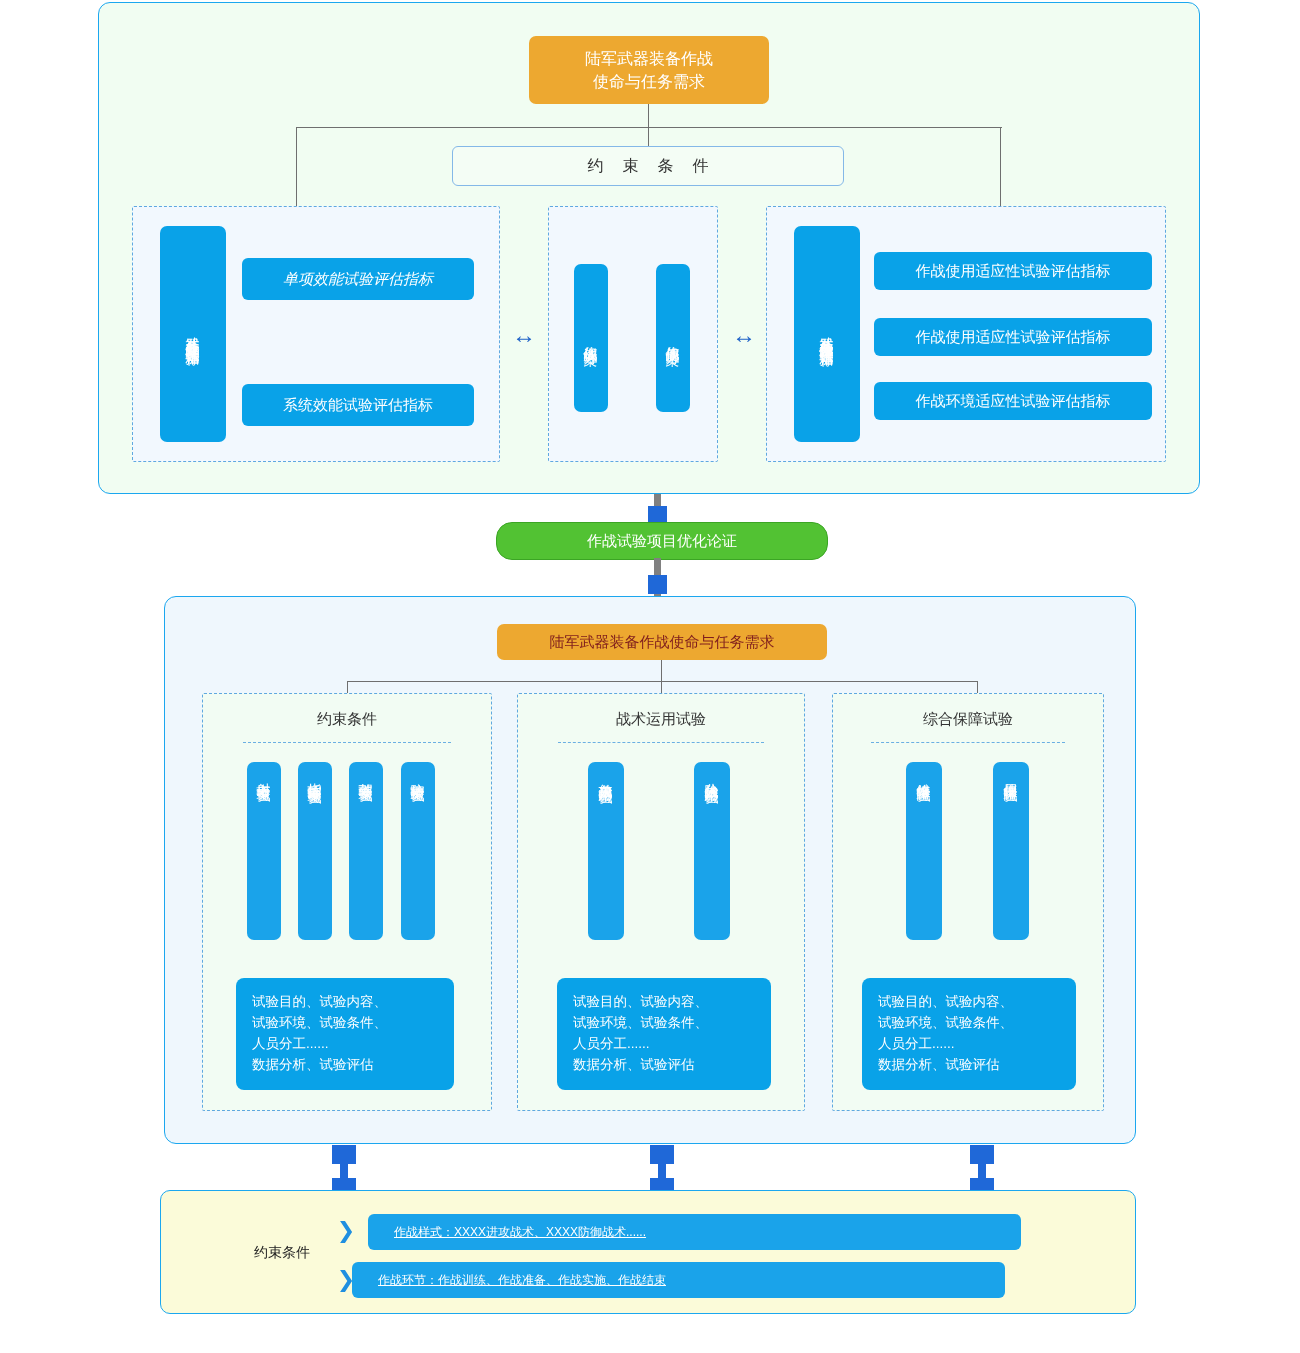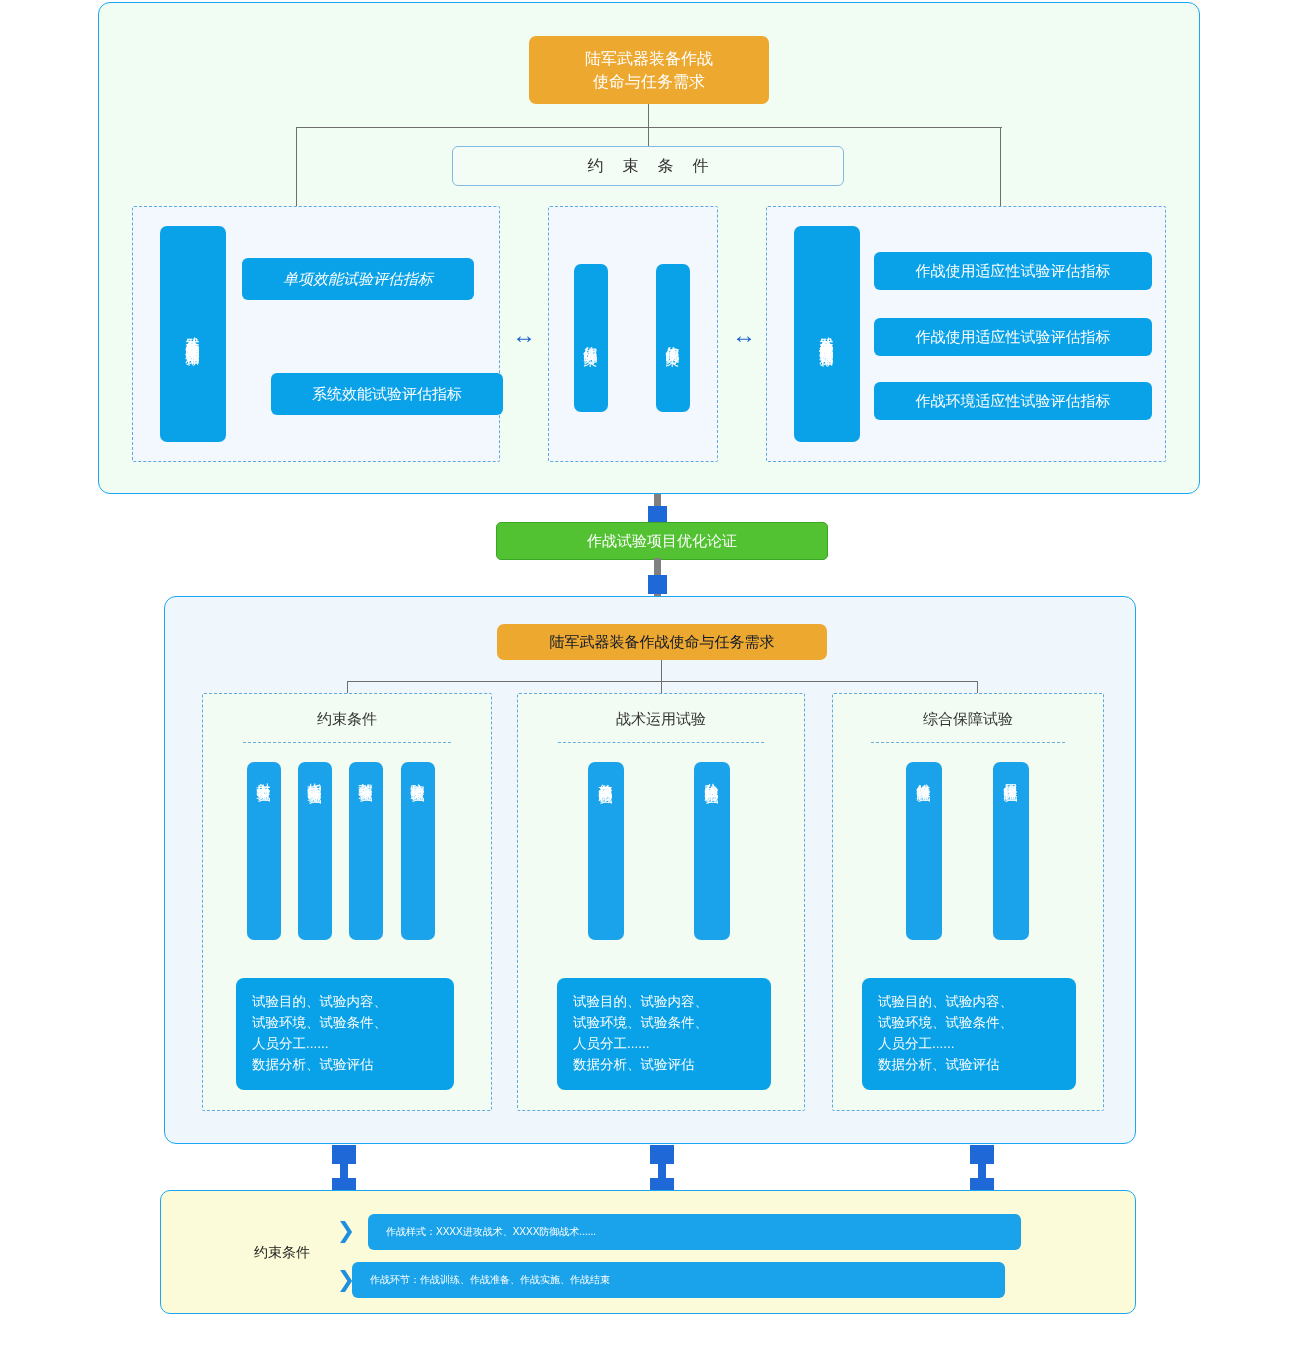--- a/index.html
+++ b/index.html
@@ -69,21 +69,21 @@
     border-radius:2px;
   }
   #grp-eff{left:132px;top:206px;width:368px;height:256px;}
   #grp-plan{left:548px;top:206px;width:170px;height:256px;}
   #grp-adapt{left:766px;top:206px;width:400px;height:256px;}
 
   #tag-eff{left:160px;top:226px;width:66px;height:216px;}
   #tag-adapt{left:794px;top:226px;width:66px;height:216px;}
 
   #eff-1{left:242px;top:258px;width:232px;height:42px;font-style:italic;}
-  #eff-2{left:242px;top:373px;width:232px;height:42px;margin-left:29px;}
+  #eff-2{left:242px;top:384px;width:232px;height:42px;}
 
   #plan-1{left:574px;top:264px;width:34px;height:148px;}
   #plan-2{left:656px;top:264px;width:34px;height:148px;}
 
   #ad-1{left:874px;top:252px;width:278px;height:38px;}
   #ad-2{left:874px;top:318px;width:278px;height:38px;}
   #ad-3{left:874px;top:382px;width:278px;height:38px;}
 
   
   .dblarrow{color:#1f62c8;font-size:24px;line-height:1;font-weight:bold;}
@@ -96,38 +96,38 @@
   #c1-h {left:296px;top:127px;width:706px;height:1.4px;}
   #c1-v-l{left:296px;top:127px;width:1.4px;height:80px;}
   #c1-v-m{left:648px;top:127px;width:1.4px;height:20px;}
   #c1-v-r{left:1000px;top:127px;width:1.4px;height:80px;}
 
   
   #mid-stem-1{left:654px;top:494px;width:7px;height:32px;background:#808080;}
   #mid-knob-1{left:648px;top:506px;width:19px;height:19px;background:#1f68d8;}
   #greenbox{
     left:496px;top:522px;width:332px;height:38px;
-    background:#52c233;border:1.5px solid #3ba524;border-radius:5px;
+    background:#52c233;border:1.5px solid #3ba524;border-radius:16px;
     color:#fff;font-size:15px;
     display:flex;align-items:center;justify-content:center;
   }
   #mid-stem-2{left:654px;top:558px;width:7px;height:38px;background:#808080;}
   #mid-knob-2{left:648px;top:575px;width:19px;height:19px;background:#1f68d8;}
 
   
   #panel2{
     left:164px;top:596px;width:972px;height:548px;
     background:#eff7fd;
     border:1.6px solid #1ba7ef;
     border-radius:12px;
   }
   #p2-title{
     left:497px;top:624px;width:330px;height:36px;
     background:#eda830;border-radius:7px;
-    color:#0f172a;font-size:15px;
+    color:#7f1d1d;font-size:15px;
     display:flex;align-items:center;justify-content:center;
   }
   #c2-v1{left:661px;top:660px;width:1.4px;height:22px;}
   #c2-h {left:347px;top:681px;width:630px;height:1.4px;}
   #c2-vl{left:347px;top:681px;width:1.4px;height:13px;}
   #c2-vm{left:661px;top:681px;width:1.4px;height:13px;}
   #c2-vr{left:977px;top:681px;width:1.4px;height:13px;}
 
   .sec{
     border:1.3px dashed #5fa8e0;
@@ -198,23 +198,23 @@
     display:flex;align-items:center;justify-content:center;
   }
   .chev{
     color:#1f8fe0;font-size:22px;font-weight:bold;line-height:1;
     display:flex;align-items:center;justify-content:center;
   }
   #chev-1{left:333px;top:1219px;width:26px;height:24px;}
   #chev-2{left:333px;top:1268px;width:26px;height:24px;}
   .rowbox{
     background:#1aa3ea;color:#fff;border-radius:6px;
-    font-size:10px;
+    font-size:12px;
     display:flex;align-items:center;
-    padding-left:18px;box-sizing:border-box;
+    padding-left:26px;box-sizing:border-box;text-decoration:underline;
   }
   #row-1{left:368px;top:1214px;width:653px;height:36px;}
   #row-2{left:352px;top:1262px;width:653px;height:36px;}
 </style>
 </head>
 <body>
 
 <div class="abs" id="panel1"></div>
 
 <div class="abs" id="p1-title" style="white-space:pre-line;">陆军武器装备作战

